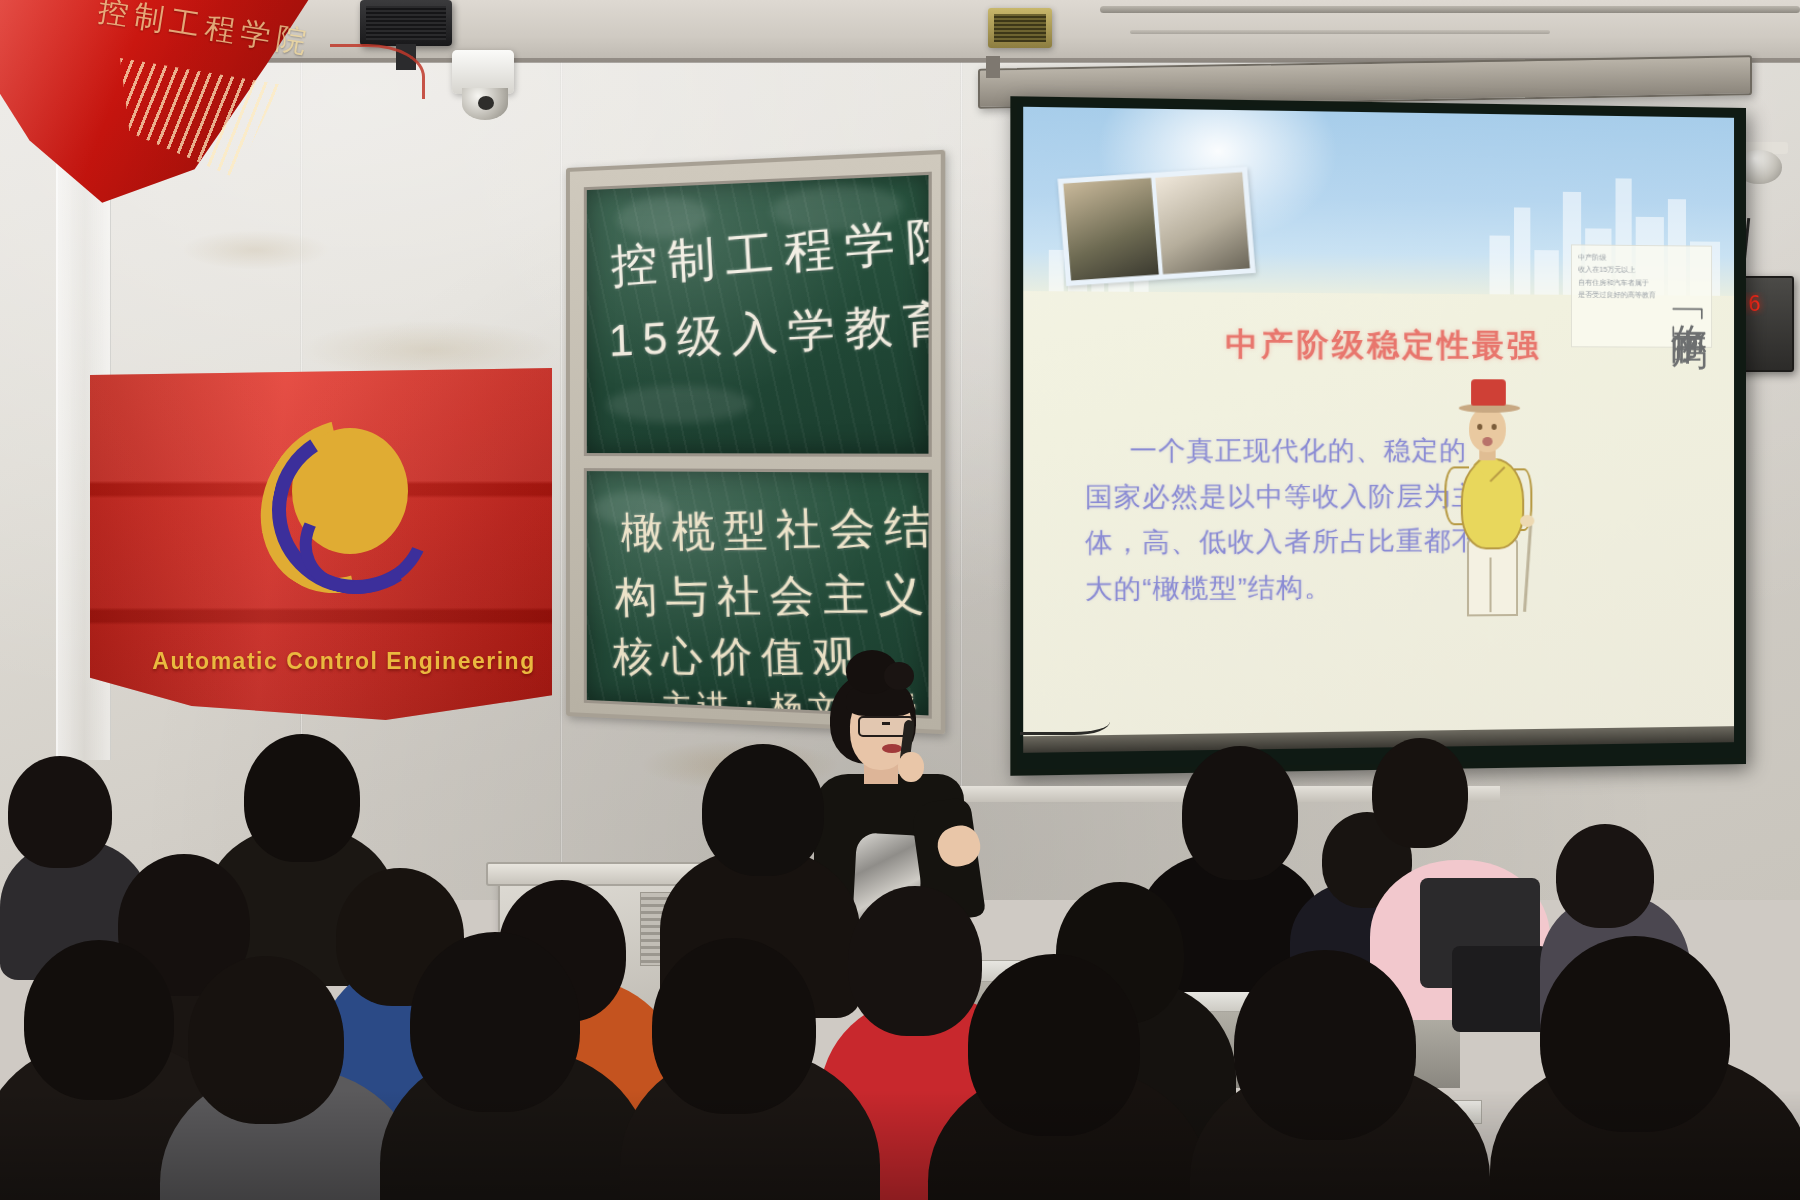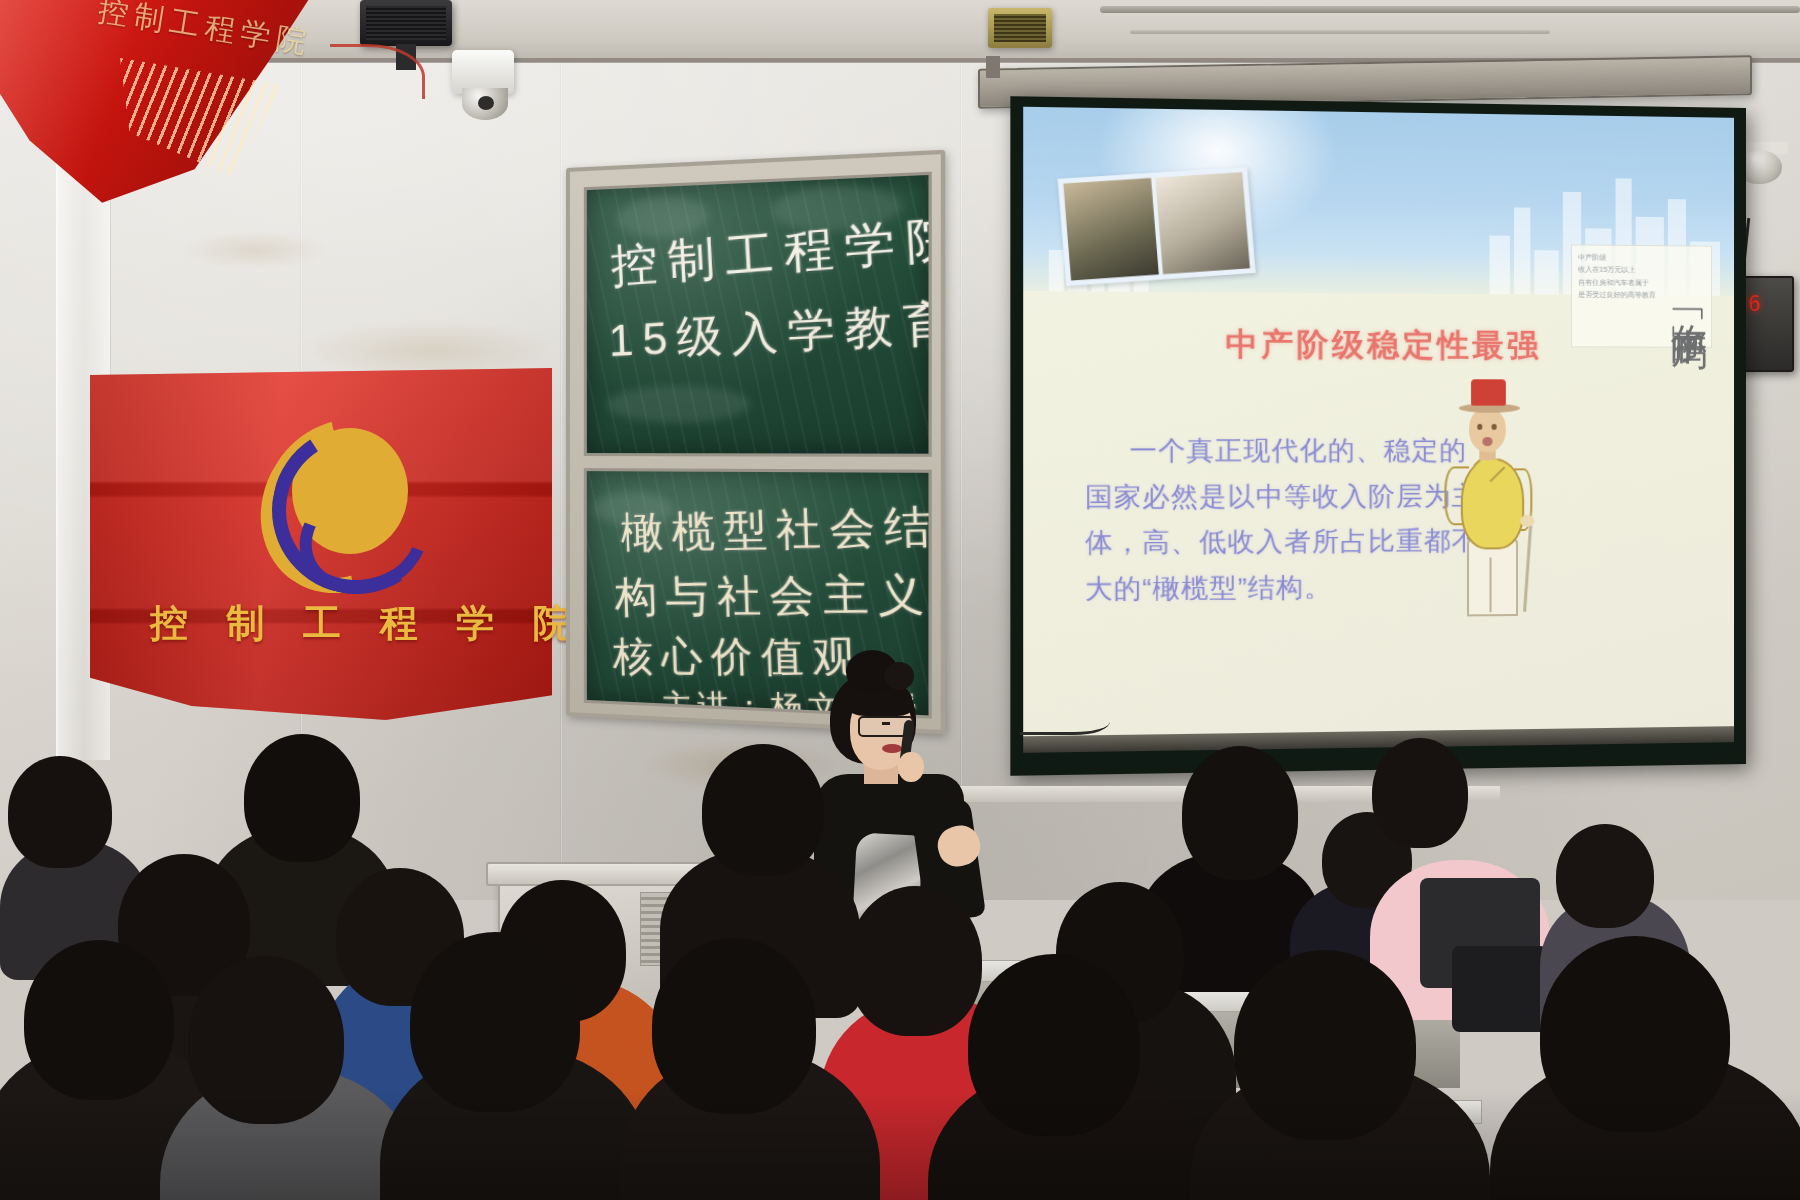--- a/index.html
+++ b/index.html
@@ -283,21 +283,21 @@
 
   <div id="banner" class="abs">
       <div class="fold"></div>
     </div>
   <div id="blogo" class="abs">
     <div class="arcY"></div>
       <div class="disc"></div>
       <div class="arcB"></div>
       <div class="arcB2"></div>
   </div>
-  <div id="bantxt1" class="abs">控 制 工 程 学 院</div>
+  <div id="bantxt2" class="abs">Automatic Control Engineering</div>
 
   <div id="bbframe" class="abs">
     <div class="bb" id="bbTop">
       <div class="smudge" style="left:30px;top:10px;width:90px;height:40px"></div>
       <div class="smudge" style="left:180px;top:6px;width:120px;height:44px"></div>
       <div class="chalk" id="cl1">控制工程学院</div>
       <div class="chalk" id="cl2">15级入学教育</div>
       <div class="smudge" style="left:20px;top:196px;width:140px;height:36px"></div>
     </div>
     <div class="bb" id="bbBot">

